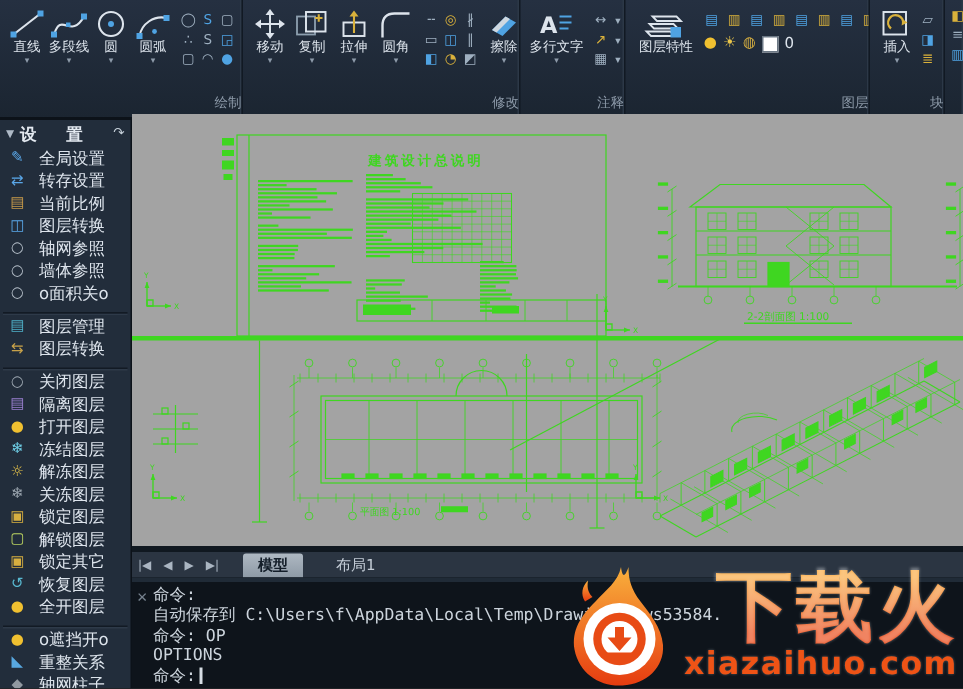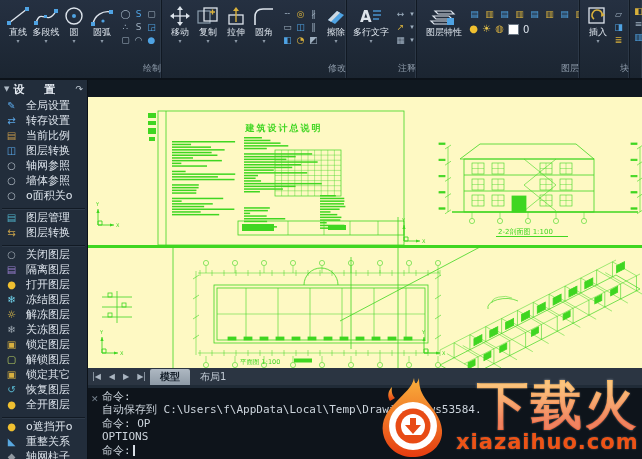--- a/index.html
+++ b/index.html
@@ -40,31 +40,31 @@
   .sb-head{display:flex;align-items:center;height:18px;padding:0 4px;color:#e4eaf1;font-size:11px;}
   .sb-head .cv{font-size:7px;color:#aeb9c6;margin-right:4px;}
   .sb-head .ttl{flex:1;letter-spacing:8px;font-weight:bold;}
   .sb-head .curl{font-size:9px;color:#c6d0da;}
   .sb-item{display:flex;align-items:center;height:15px;padding-left:4px;cursor:default;}
   .sb-ico{width:15px;font-size:10px;text-align:center;line-height:15px;flex:0 0 auto;}
   .sb-label{font-size:11px;color:#dde4ec;white-space:nowrap;margin-left:7px;}
   .sb-div{height:5px;border-bottom:1px solid #121a24;box-shadow:0 1px 0 #2e3a49;margin:0 2px 1px;}
 
   
-  .canvas{position:absolute;left:88px;top:97px;width:554px;height:288px;background:#fef9c3;}
+  .canvas{position:absolute;left:88px;top:76px;width:554px;height:288px;background:#a3a3a3;}
   .canvas svg{display:block;}
   .gs{fill:none;stroke:#3fd621;stroke-width:0.8;}
   .gf{fill:#3fd621;stroke:none;}
   .gt{fill:#3fd621;font-family:"DejaVu Sans","Liberation Sans",sans-serif;}
 
   
   .tabbar{position:absolute;left:88px;top:368px;width:554px;height:17px;background:#2b3542;
           border-bottom:1px solid #141c26;display:flex;align-items:center;font-size:10px;}
   .tnav{color:#aab5c1;font-size:8px;padding:0 4px;cursor:default;}
-  .tab{padding:1px 10px;margin-left:0;color:#c3ccd6;cursor:default;border-radius:2px 2px 0 0;}
+  .tab{padding:1px 10px;margin-left:12px;color:#c3ccd6;cursor:default;border-radius:2px 2px 0 0;}
   .tab.active{background:linear-gradient(#aeb8c2,#8e9aa6);color:#141e29;font-weight:bold;}
 
   
   .cmd{position:absolute;left:88px;top:385px;width:554px;height:74px;background:#0e141b;
        border-top:3px solid #202b37;box-sizing:border-box;}
   .cmd-close{position:absolute;left:3px;top:6px;color:#77838f;font-size:9px;}
   .cmd-lines{margin:2px 4px 0 14px;font-family:"DejaVu Sans Mono","Liberation Mono",monospace;
              font-size:11px;line-height:13.4px;color:#ccd4dc;white-space:nowrap;overflow:hidden;}
   .cursor{display:inline-block;width:2px;height:11px;background:#d6dde4;vertical-align:-2px;margin-left:2px;}
 

